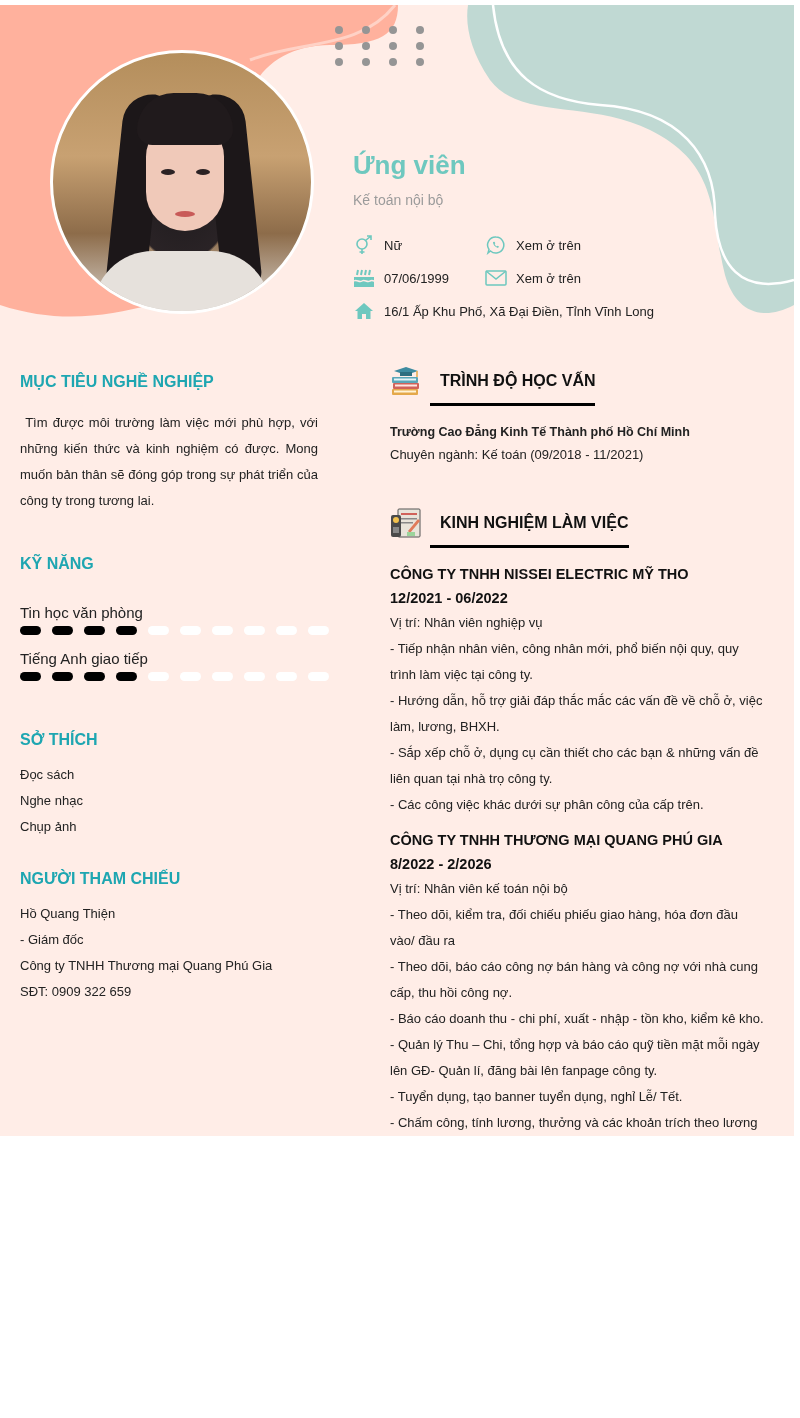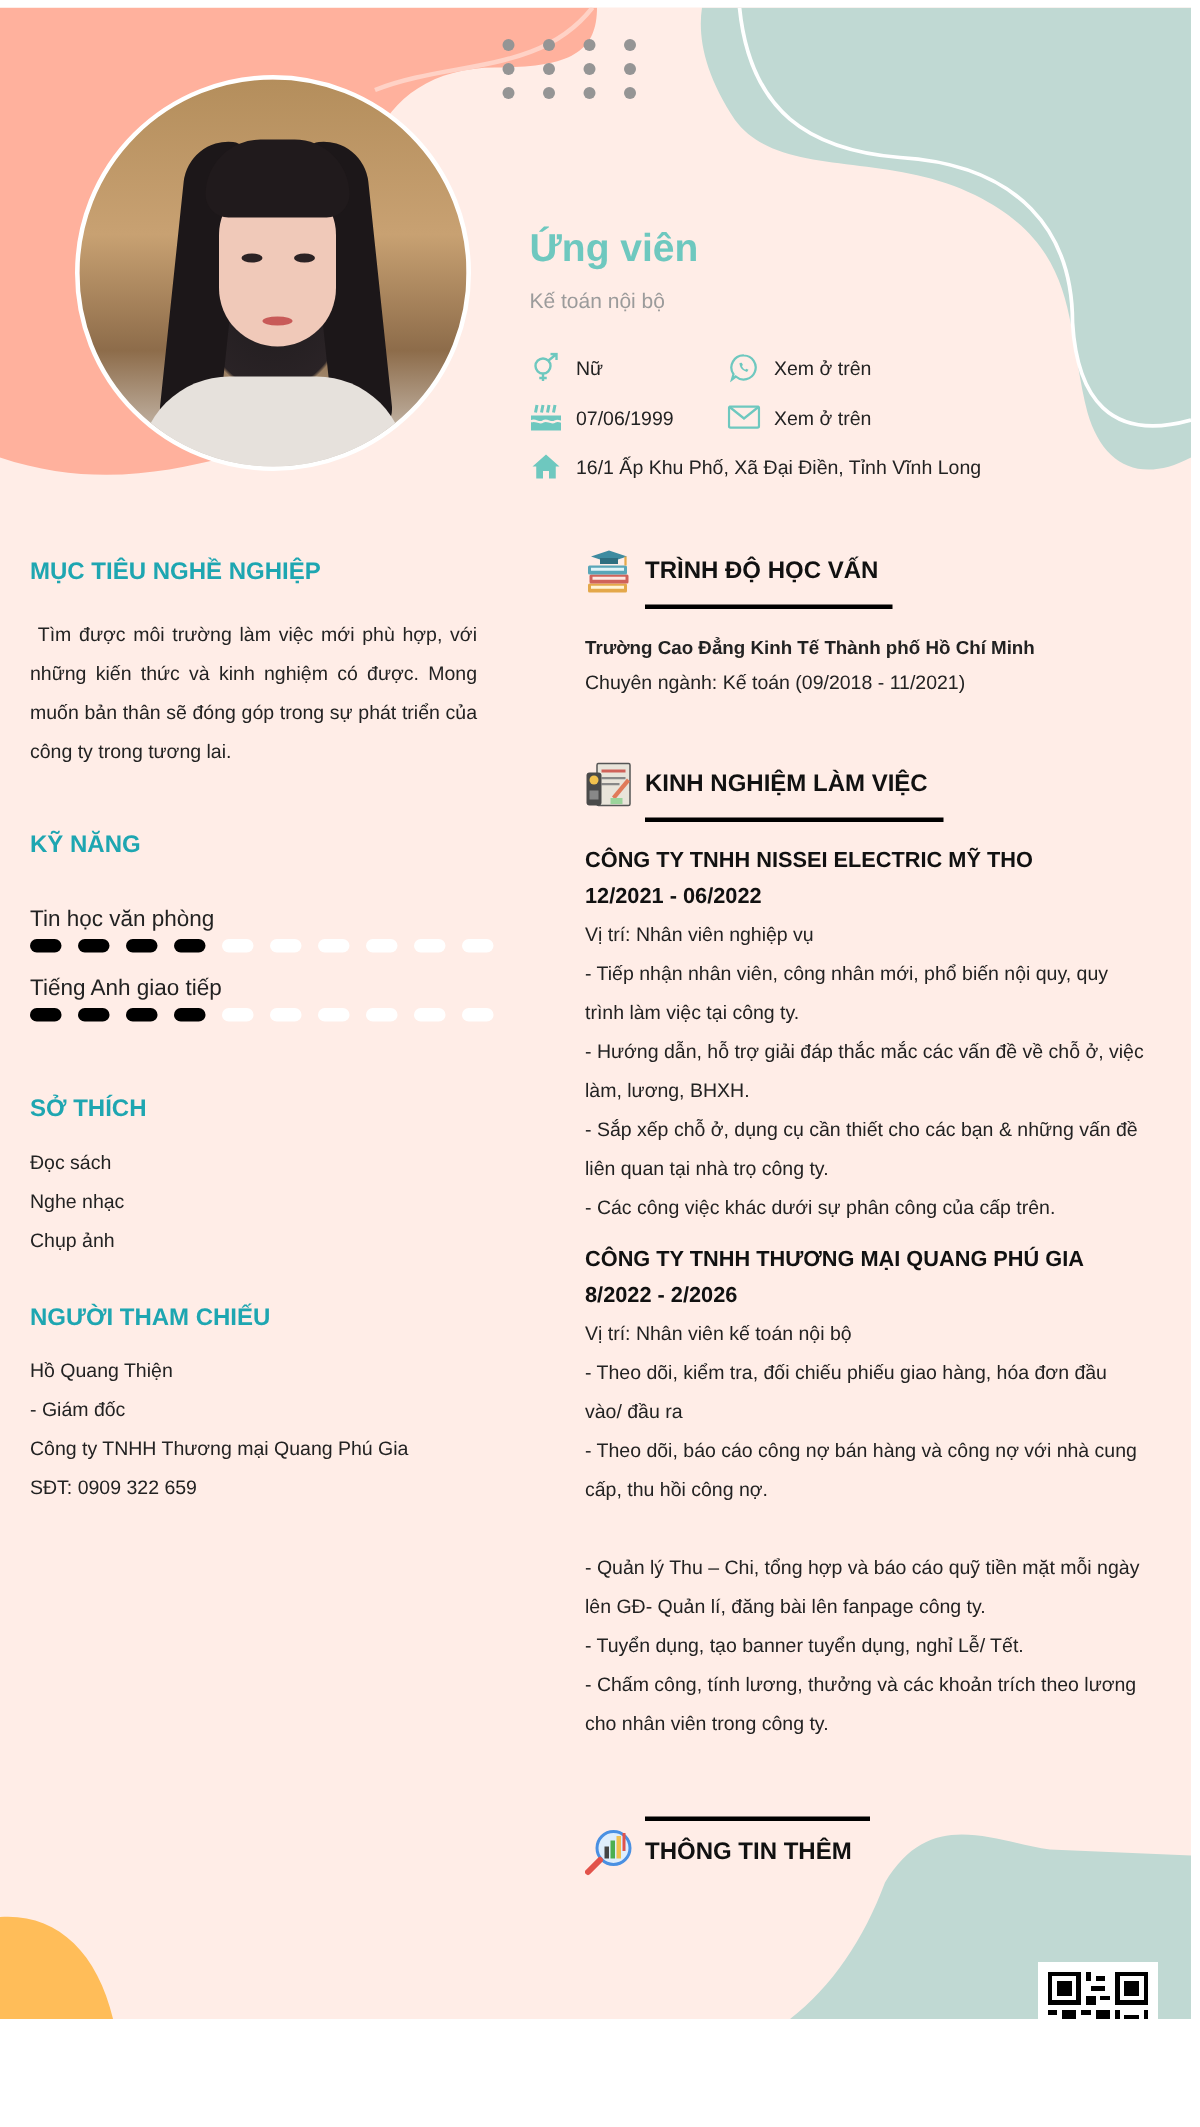--- a/index.html
+++ b/index.html
@@ -1,17 +1,17 @@
 <!DOCTYPE html>
 <html><head>
 <meta charset="utf-8">
 <style>
   html, body { margin: 0; padding: 0; background: #ffffff; }
   body { width: 800px; height: 1418px; position: relative; overflow: hidden; font-family: "Liberation Sans", "DejaVu Sans", sans-serif; }
-  .page { position: absolute; left: 0; top: 5px; width: 794px; height: 1341px; background: #ffede7; overflow: hidden; }
+  .page { position: absolute; left: 0; top: 5px; width: 794px; height: 1131px; background: #ffede7; overflow: hidden; }
   .deco { position: absolute; left: 0; top: 0; width: 794px; height: 1413px; pointer-events: none; }
   .photo { position: absolute; left: 50px; top: 45px; width: 264px; height: 264px; border-radius: 50%; border: 3px solid #ffffff; overflow: hidden; box-sizing: border-box;
     background:
       radial-gradient(ellipse 38px 50px at 50% 52%, #f1c8b8 0%, #e8b9a6 70%, transparent 72%),
       radial-gradient(ellipse 90px 130px at 50% 50%, #1d1a1c 0%, #2a2326 60%, transparent 62%),
       linear-gradient(180deg, #b48e5c 0%, #c8a172 40%, #8d6c4a 70%, #d9d3cd 100%);
   }
   .photo .shirt { position: absolute; left: 40px; right: 40px; bottom: -10px; height: 70px; background: #e6e1dc; border-radius: 60px 60px 0 0; }
   .photo .face { position: absolute; left: 93px; top: 68px; width: 78px; height: 110px; background: #f0c9b9; border-radius: 40px 40px 44px 44px; }
   .photo .hairL { position: absolute; left: 62px; top: 40px; width: 40px; height: 200px; background: #1c1719; border-radius: 30px 10px 20px 20px; transform: rotate(6deg); }
@@ -30,21 +30,21 @@
   .left-text { position: absolute; left: 20px; font-size: 13px; color: #222; }
   .objective { position: absolute; left: 20px; top: 405px; width: 298px; font-size: 13px; line-height: 26px; color: #222; text-align: justify; }
 
   .skill-label { position: absolute; left: 20px; font-size: 15px; color: #222; }
   .skill-bar { position: absolute; left: 20px; display: flex; gap: 11px; }
   .skill-bar .seg { width: 21px; height: 9px; border-radius: 5px; background: #ffffff; }
   .skill-bar .seg.on { background: #000000; }
 
   .r-head { position: absolute; left: 390px; display: flex; align-items: center; }
   .r-head .ic { width: 32px; height: 32px; }
-  .r-head .ttl { position: absolute; left: 40px; font-size: 16px; font-weight: bold; color: #111; white-space: nowrap; }
+  .r-head .ttl { position: absolute; left: 50px; font-size: 16px; font-weight: bold; color: #111; white-space: nowrap; }
   .r-line { position: absolute; left: 430px; height: 3px; background: #000; }
 
   .r-text { position: absolute; left: 390px; width: 375px; font-size: 13px; line-height: 26px; color: #222; }
   .r-bold { position: absolute; left: 390px; font-size: 14.5px; font-weight: bold; color: #111; line-height: 24px; }
 
   .qr { position: absolute; left: 692px; top: 1303px; width: 80px; height: 80px; background: #fff; border-radius: 6px; }
   .watermark { position: absolute; left: 658px; top: 1371px; font-family: "Liberation Mono", monospace; font-size: 13px; color: #333; }
 </style>
 </head>
 <body>
@@ -227,20 +227,21 @@
   <div class="r-text" style="top:605px;">Vị trí: Nhân viên nghiệp vụ</div>
   <div class="r-text" style="top:683px;">- Hướng dẫn, hỗ trợ giải đáp thắc mắc các vấn đề về chỗ ở, việc làm, lương, BHXH.</div>
   <div class="r-text" style="top:735px;">- Sắp xếp chỗ ở, dụng cụ cần thiết cho các bạn &amp; những vấn đề liên quan tại nhà trọ công ty.</div>
   <div class="r-text" style="top:787px;">- Các công việc khác dưới sự phân công của cấp trên.</div>
 
   <div class="r-bold" style="top:823px;">CÔNG TY TNHH THƯƠNG MẠI QUANG PHÚ GIA</div>
   <div class="r-bold" style="top:847px;">8/2022 - 2/2026</div>
   <div class="r-text" style="top:871px;">Vị trí: Nhân viên kế toán nội bộ</div>
   <div class="r-text" style="top:897px;">- Theo dõi, kiểm tra, đối chiếu phiếu giao hàng, hóa đơn đầu vào/ đầu ra</div>
   <div class="r-text" style="top:949px;">- Theo dõi, báo cáo công nợ bán hàng và công nợ với nhà cung cấp, thu hồi công nợ.</div>
+  <div class="r-text" style="top:1001px;">- Báo cáo doanh thu - chi phí, xuất - nhập - tồn kho, kiểm kê kho.</div>
   <div class="r-text" style="top:1027px;">- Quản lý Thu – Chi, tổng hợp và báo cáo quỹ tiền mặt mỗi ngày lên GĐ- Quản lí, đăng bài lên fanpage công ty.</div>
   <div class="r-text" style="top:1079px;">- Tuyển dụng, tạo banner tuyển dụng, nghỉ Lễ/ Tết.</div>
   <div class="r-text" style="top:1105px;">- Chấm công, tính lương, thưởng và các khoản trích theo lương cho nhân viên trong công ty.</div>
 
   <div class="r-head" style="top:1168px;margin-top:46px;">
     <span class="ic">
       <svg width="32" height="32" viewBox="0 0 32 32">
         <circle cx="19" cy="13" r="11" fill="#dfeefc" stroke="#4a90e2" stroke-width="2"></circle>
         <rect x="13" y="12" width="3" height="8" fill="#444"></rect>
           <rect x="17" y="8" width="3" height="12" fill="#4caf50"></rect>

